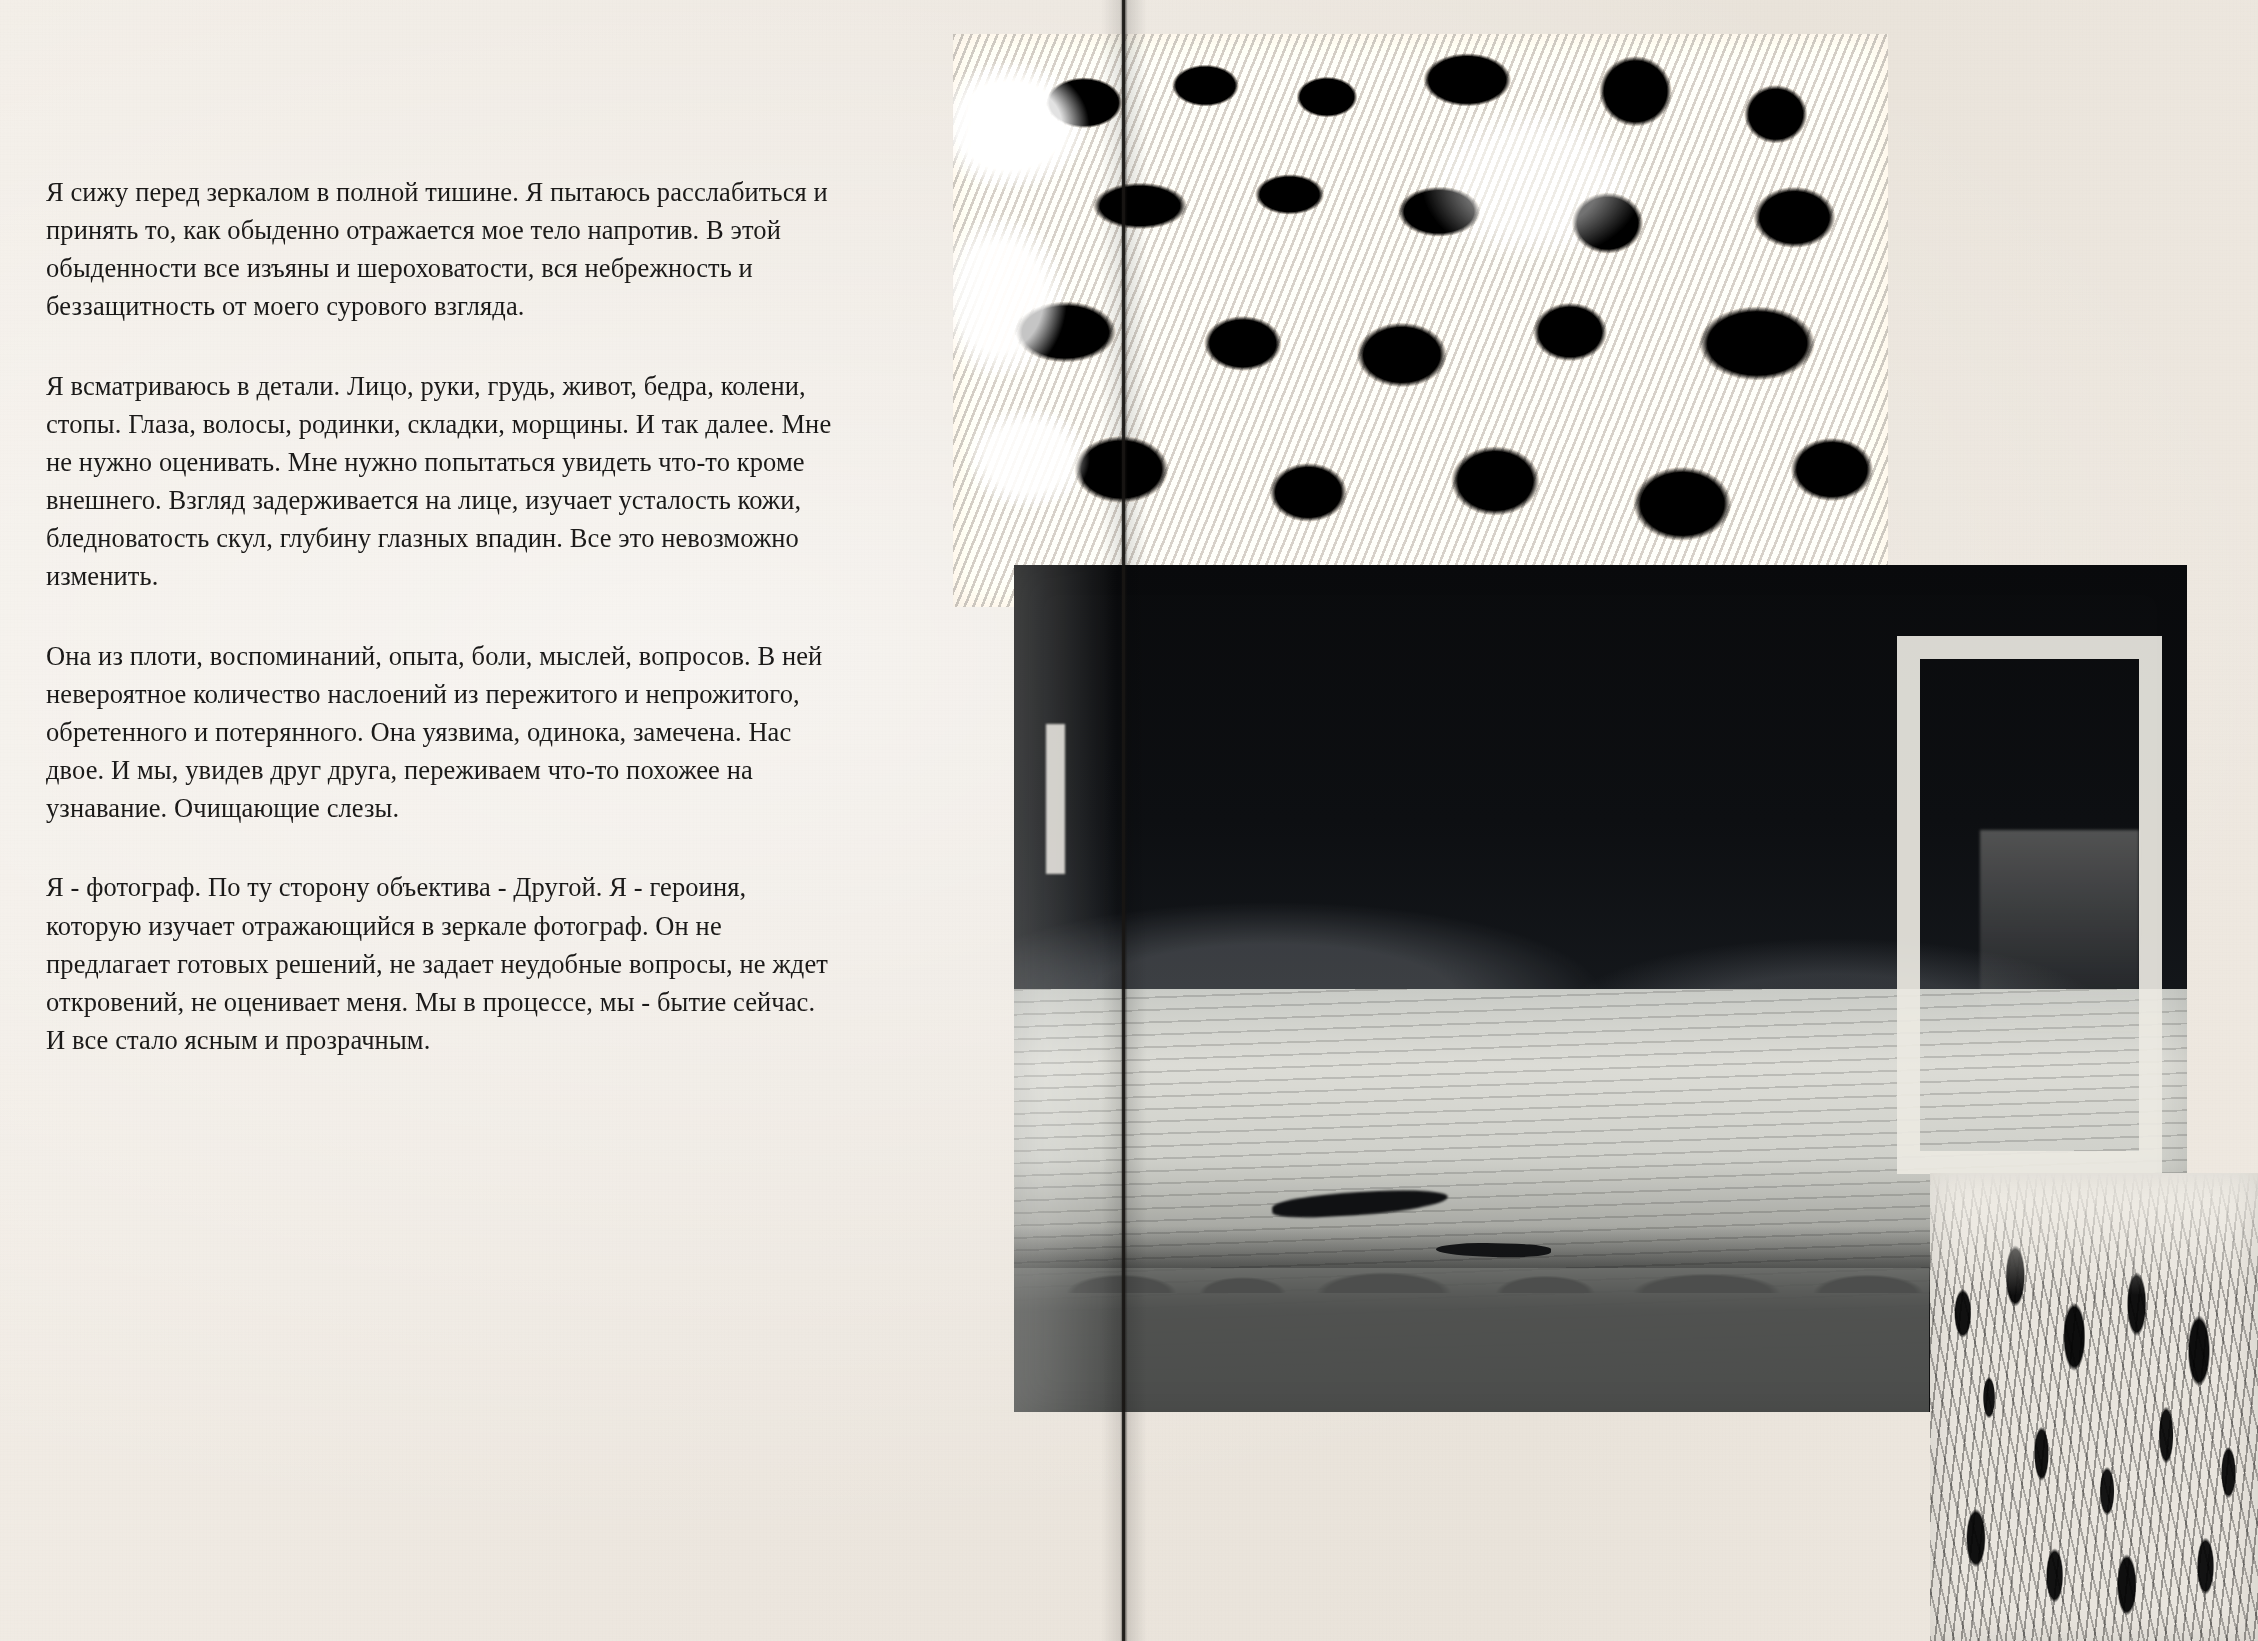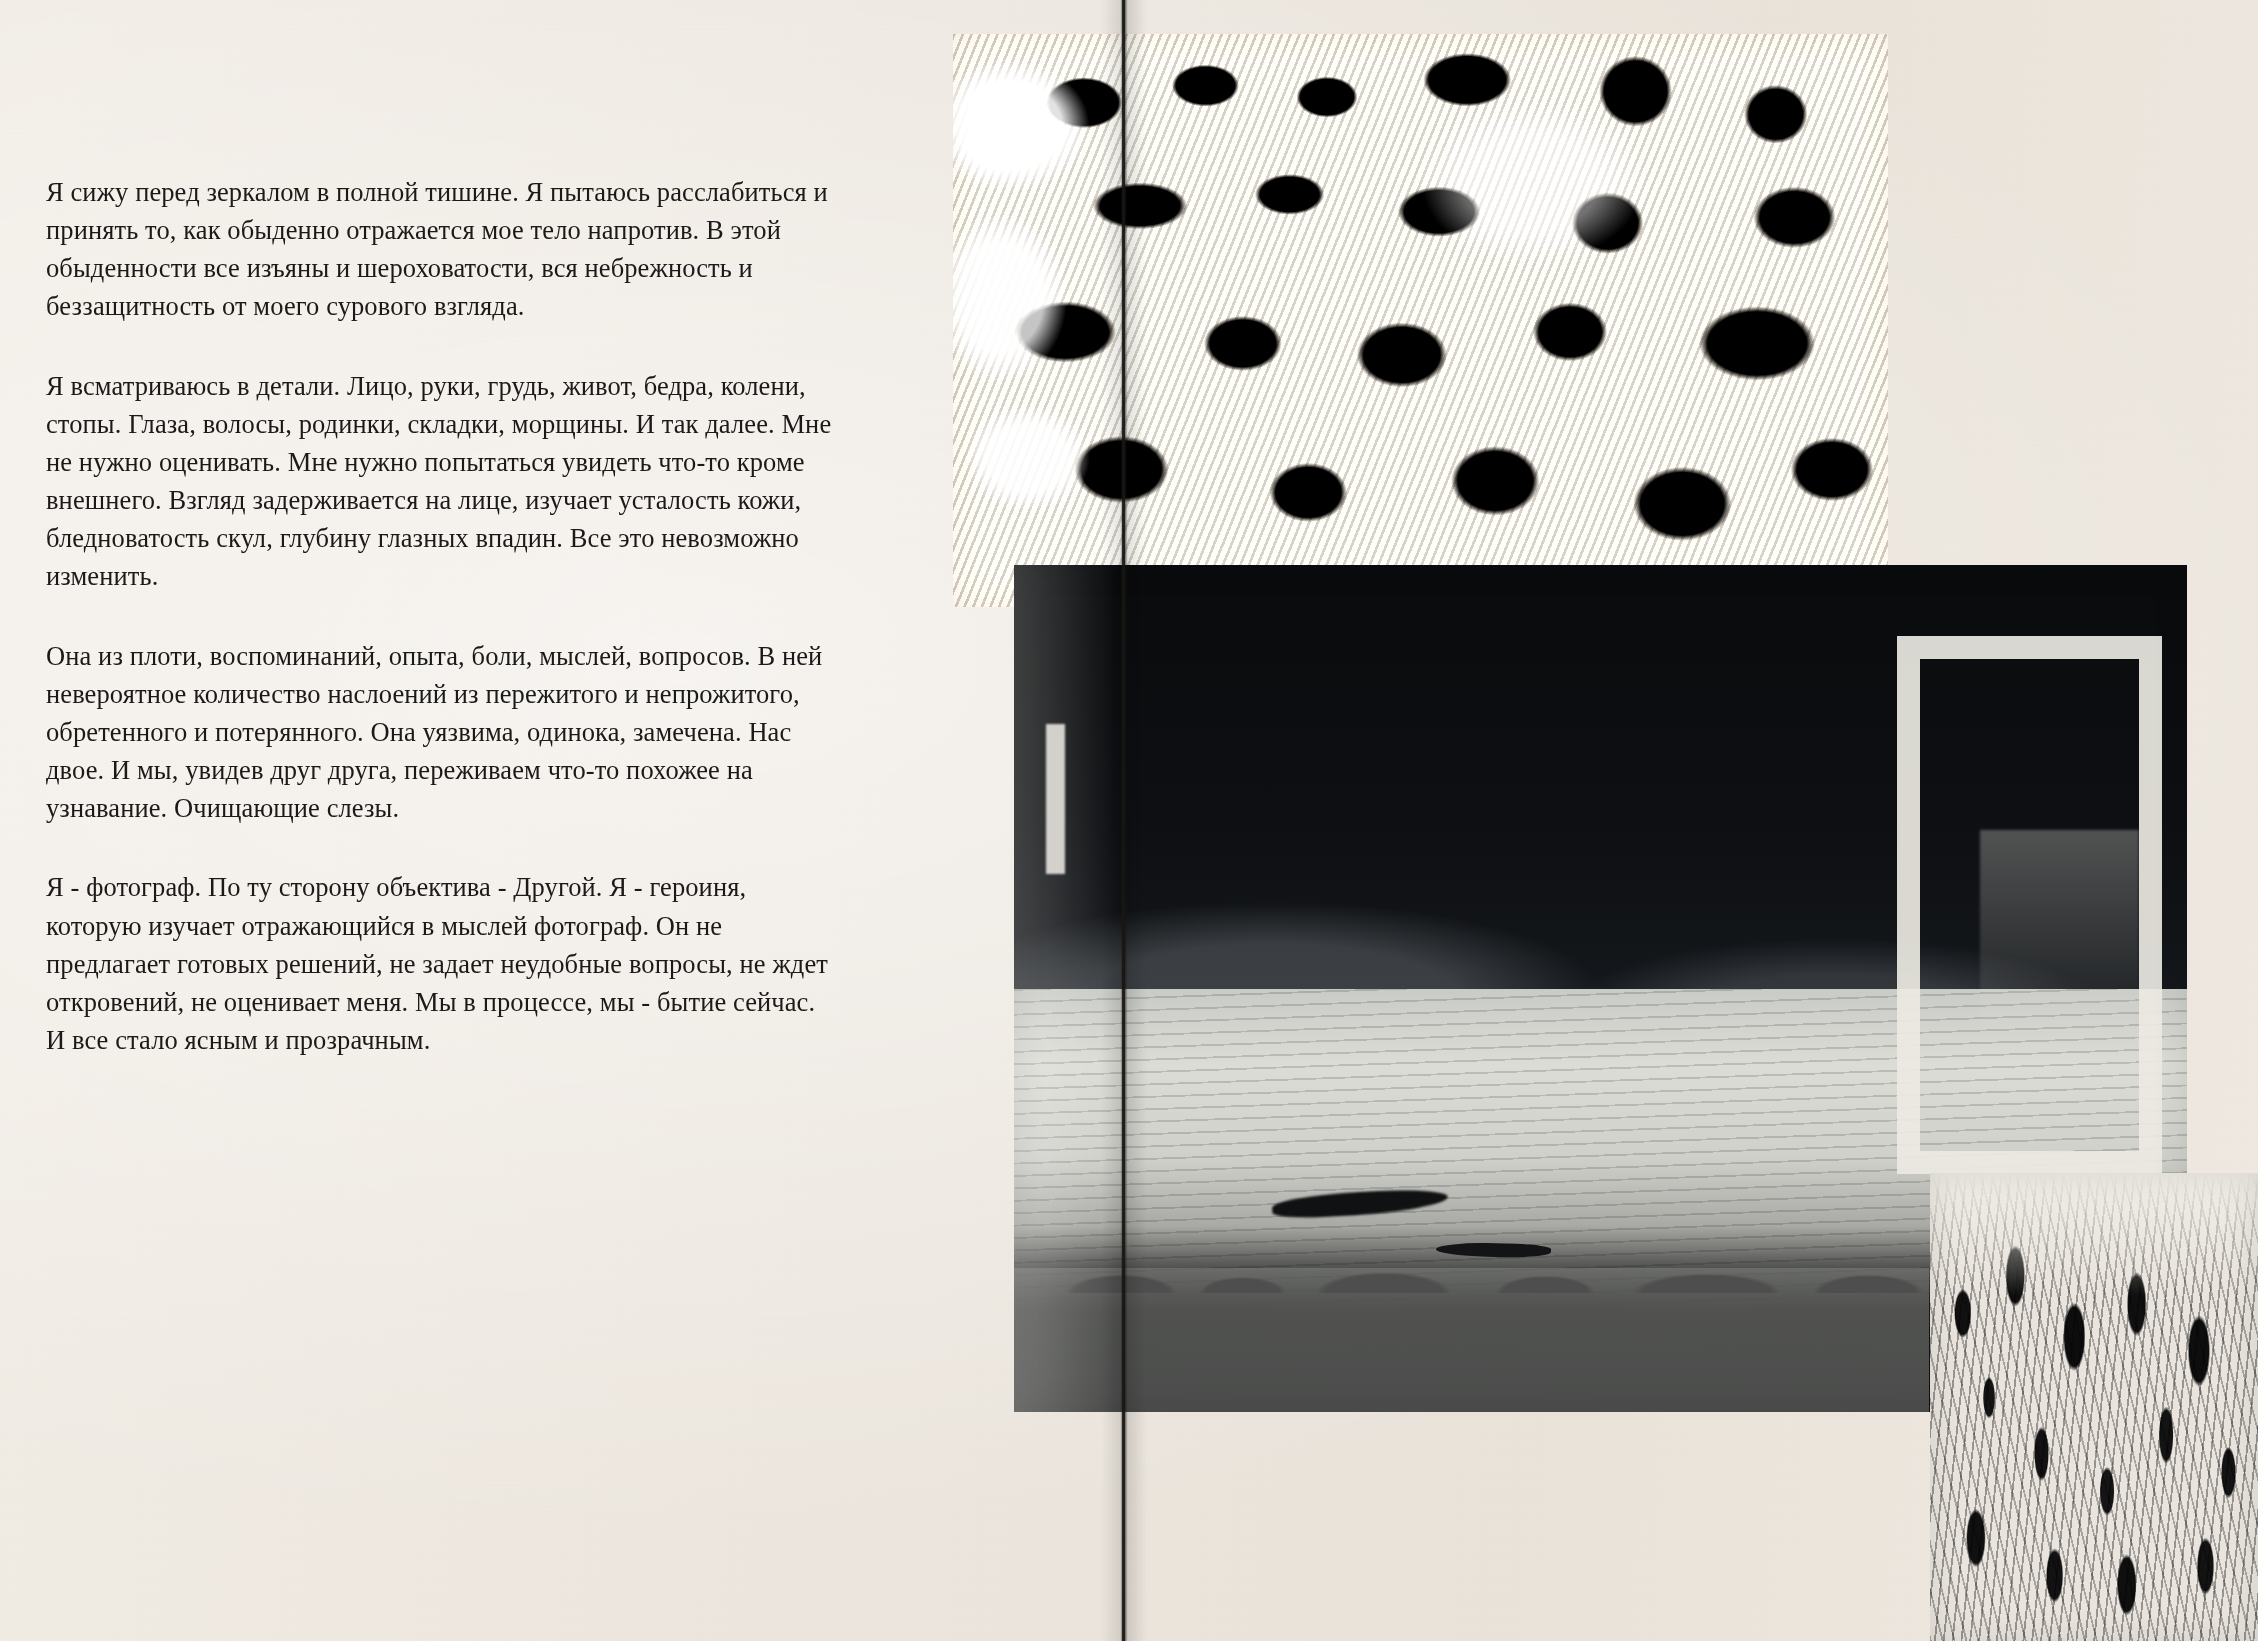--- a/index.html
+++ b/index.html
@@ -281,21 +281,21 @@
 
 <div class="spread">
 
   <div class="paper-tone"></div>
   <div class="paper-grain"></div>
 
   <div class="text-col">
     <p class="para">Я сижу перед зеркалом в полной тишине. Я пытаюсь расслабиться и принять то, как обыденно отражается мое тело напротив. В этой обыденности все изъяны и шероховатости, вся небрежность и беззащитность от моего сурового взгляда.</p>
     <p class="para">Я всматриваюсь в детали. Лицо, руки, грудь, живот, бедра, колени, стопы. Глаза, волосы, родинки, складки, морщины. И так далее. Мне не нужно оценивать. Мне нужно попытаться увидеть что-то кроме внешнего. Взгляд задерживается на лице, изучает усталость кожи, бледноватость скул, глубину глазных впадин. Все это невозможно изменить.</p>
     <p class="para">Она из плоти, воспоминаний, опыта, боли, мыслей, вопросов. В ней невероятное количество наслоений из пережитого и непрожитого, обретенного и потерянного. Она уязвима, одинока, замечена. Нас двое. И мы, увидев друг друга, переживаем что-то похожее на узнавание. Очищающие слезы.</p>
-    <p class="para">Я - фотограф. По ту сторону объектива - Другой. Я - героиня, которую изучает отражающийся в мыслей фотограф. Он не предлагает готовых решений, не задает неудобные вопросы, не ждет откровений, не оценивает меня. Мы в процессе, мы - бытие сейчас. И все стало ясным и прозрачным.</p>
+    <p class="para">Я - фотограф. По ту сторону объектива - Другой. Я - героиня, которую изучает отражающийся в зеркале фотограф. Он не предлагает готовых решений, не задает неудобные вопросы, не ждет откровений, не оценивает меня. Мы в процессе, мы - бытие сейчас. И все стало ясным и прозрачным.</p>
   </div>
 
   <div class="collage">
 
     <div class="plate plate-top">
       <div class="ht"></div>
       <div class="ht2"></div>
       <div class="ht3"></div>
     </div>
 

